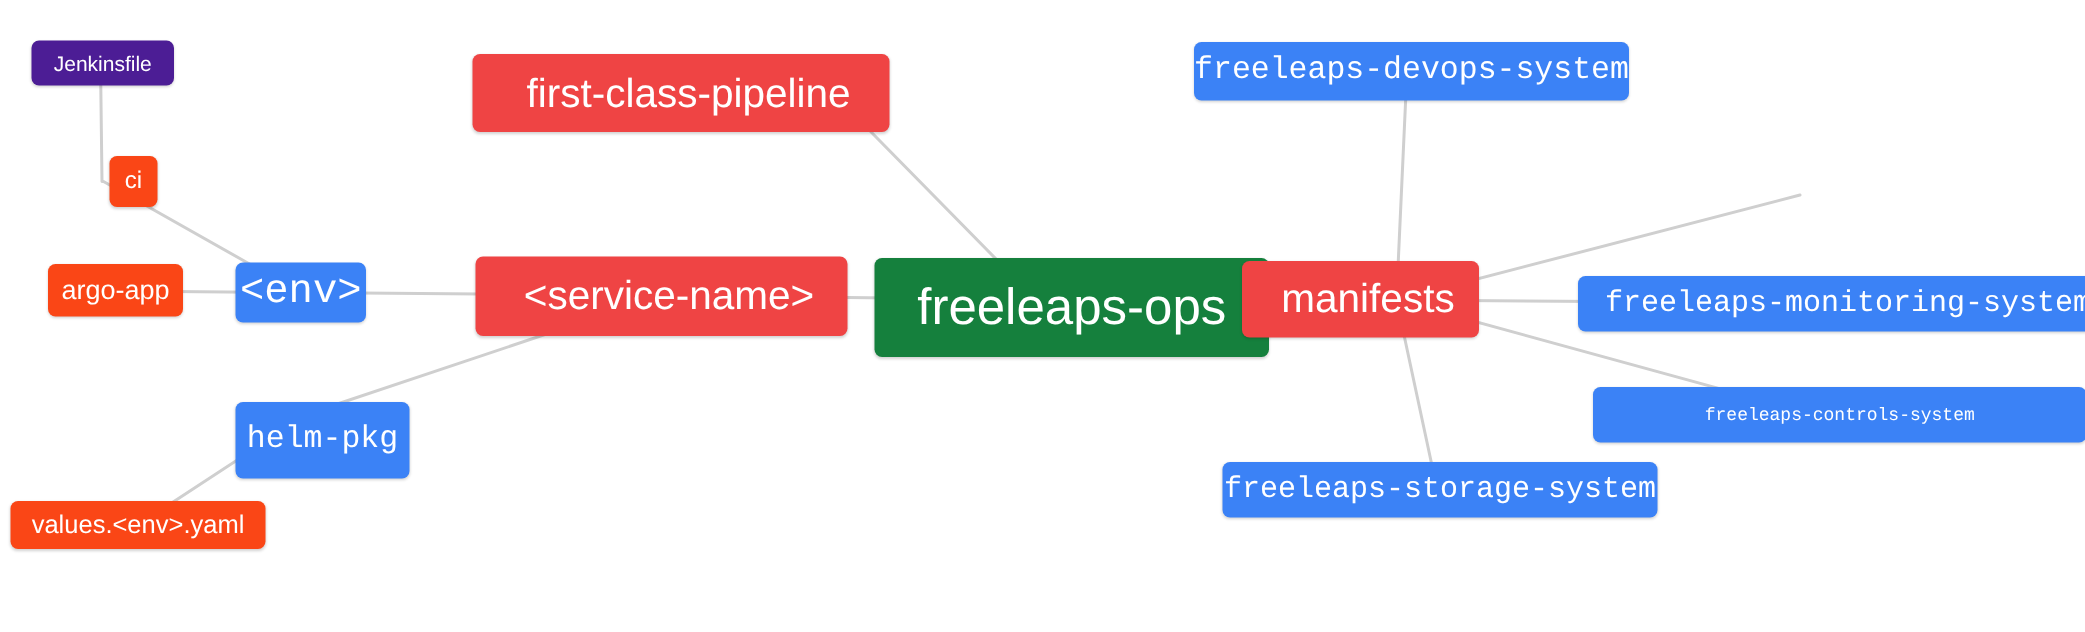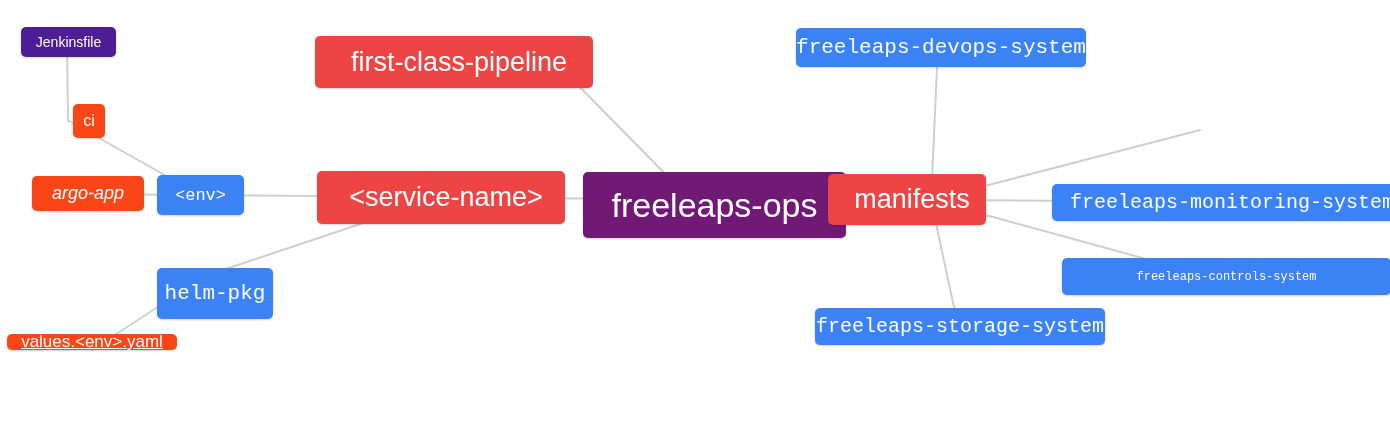--- a/index.html
+++ b/index.html
@@ -39,21 +39,21 @@
     box-shadow: 0 1px 2px rgba(0,0,0,0.18);
     white-space: nowrap;
     box-sizing: border-box;
     cursor: pointer;
     user-select: none;
   }
   .node.orange { background: #4c1d95; }
   .node.red    { background: #fa4616; }
   .node.green  { background: #3b82f6; font-family: Liberation Mono, monospace; }
   .node.blue   { background: #ef4444; padding-left: 10px; }
-  .node.dark   { background: #701a75; }
+  .node.dark   { background: #15803d; }
 </style>
 </head>
 <body>
 
 <div class="canvas">
 
   <svg class="edges" viewBox="0 0 1390 421" xmlns="http://www.w3.org/2000/svg">
     <line x1="67" y1="42" x2="68" y2="121"></line>
     <line x1="69" y1="121" x2="200" y2="195"></line>
     <line x1="77" y1="194" x2="200" y2="195"></line>
@@ -67,27 +67,27 @@
     <line x1="931" y1="200" x2="1200" y2="130"></line>
     <line x1="931" y1="200" x2="1214" y2="202"></line>
     <line x1="931" y1="200" x2="1208" y2="276"></line>
     <line x1="931" y1="200" x2="958" y2="326"></line>
   </svg>
 
   <div class="node orange" style="left:21px; top:27px; width:95px; height:30px; font-size:14px;">Jenkinsfile</div>
 
   <div class="node red" style="left:53px; top:104px; width:32px; height:34px; font-size:16px;margin-left:20px;">ci</div>
 
-  <div class="node red" style="left:32px; top:176px; width:112px; height:35px; font-size:18px;font-style:italic;">argo-app</div>
+  <div class="node red" style="left:32px; top:176px; width:90px; height:35px; font-size:18px;">argo-app</div>
 
-  <div class="node green" style="left:157px; top:175px; width:87px; height:40px; font-size:17px;">&lt;env&gt;</div>
+  <div class="node green" style="left:157px; top:175px; width:87px; height:40px; font-size:27px;">&lt;env&gt;</div>
 
   <div class="node green" style="left:147px; top:268px; width:116px; height:51px; font-size:21px;margin-left:10px;">helm-pkg</div>
 
-  <div class="node red" style="left:7px; top:334px; width:170px; height:16px; font-size:17px;text-decoration:underline;">values.&lt;env&gt;.yaml</div>
+  <div class="node red" style="left:7px; top:334px; width:170px; height:32px; font-size:17px;">values.&lt;env&gt;.yaml</div>
 
   <div class="node blue" style="left:315px; top:36px; width:278px; height:52px; font-size:27px;">first-class-pipeline</div>
 
   <div class="node blue" style="left:317px; top:171px; width:248px; height:53px; font-size:27px;">&lt;service-name&gt;</div>
 
   <div class="node dark" style="left:583px; top:172px; width:263px; height:66px; font-size:34px;">freeleaps-ops</div>
 
   <div class="node blue" style="left:828px; top:174px; width:158px; height:51px; font-size:27px;">manifests</div>
 
   <div class="node green" style="left:796px; top:28px; width:290px; height:39px; font-size:21px;">freeleaps-devops-system</div>

